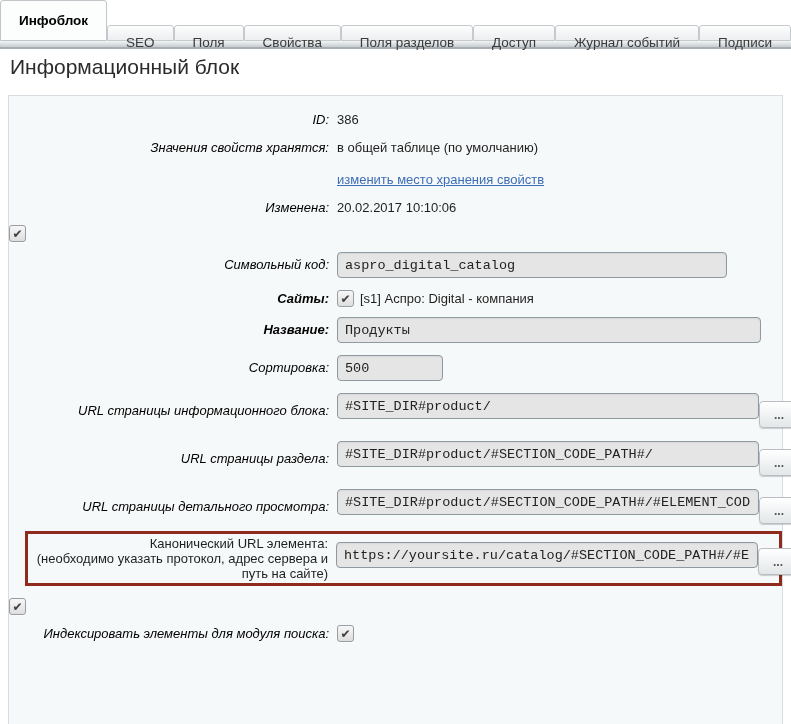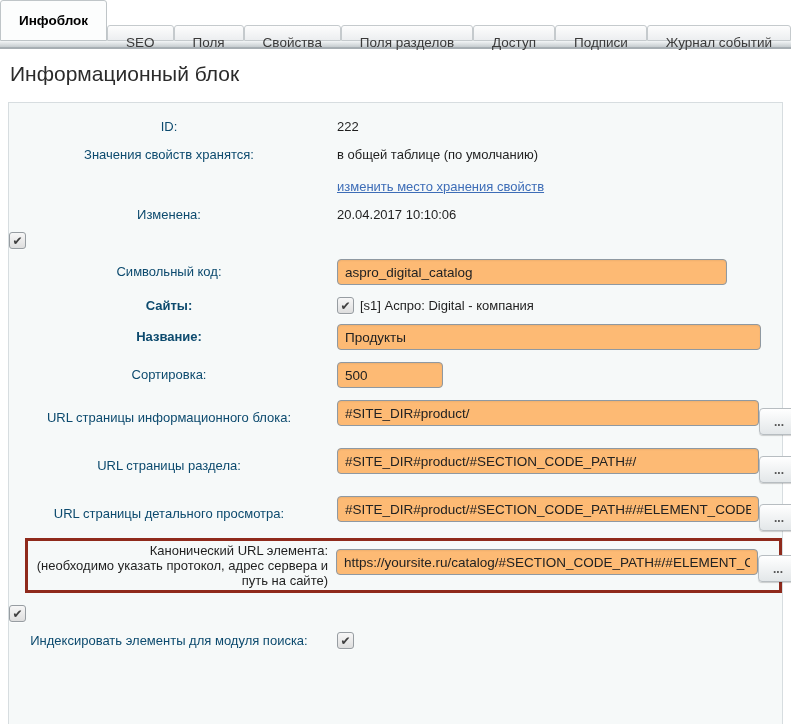--- a/index.html
+++ b/index.html
@@ -40,62 +40,63 @@
     height: 8px;
     background: linear-gradient(#f3f5f6, #c6cccf);
     border-bottom: 2px solid #a7aeb3;
   }
 
   
   h1.page-title {
     font-size: 21px;
     font-weight: normal;
     color: #2b2b2b;
-    margin: 13px 0 0 10px;
+    margin: 6px 0 0 10px;
     letter-spacing: 0;
   }
 
   
   .form-box {
     margin: 16px 8px 0 8px;
     width: 775px;
     height: 640px; 
     background: #f6f9f9;
     border: 1px solid #d7dde0;
     border-bottom: none;
     padding-top: 16px;
   }
 
   .row { display: flex; align-items: baseline; margin-bottom: 12px; }
   .row .lbl {
     width: 328px;
     min-width: 328px;
     padding-right: 8px;
-    text-align: center;
-    color: #0c4a6e;
+    text-align: right;
+    color: #000000;
     line-height: 16px;
+    font-style: italic;
   }
   .row .lbl.bold { font-weight: bold; }
   .row .val { flex: 1 1 auto; line-height: 16px; }
 
   .row.mid { align-items: center; }
   .row.storage { margin-bottom: 12px; }
   .row.modified { margin-bottom: 9px; }
   .row.chk { align-items: center; margin-bottom: 10px; }
 
   a.prop-link { color: #3d6db7; text-decoration: underline; cursor: pointer; }
 
   
   input.txt {
     height: 26px;
     border: 1px solid #8f99a2;
     border-radius: 4px;
-    background: #fdba74;
+    background: #e5e5e5;
     padding: 0 7px;
-    font-family: Liberation Sans, sans-serif;
+    font-family: Liberation Mono, monospace;
     font-size: 13.5px;
     color: #222;
     box-shadow: inset 0 1px 2px rgba(0,0,0,0.06);
   }
   .w-code { width: 390px; }
   .w-name { width: 424px; }
   .w-sort { width: 106px; }
   .w-url  { width: 422px; }
 
   
@@ -156,48 +157,48 @@
 <body>
 
 <div class="tabbar">
   <div class="tabs">
     <div class="tab active">Инфоблок</div>
     <div class="tab">SEO</div>
     <div class="tab">Поля</div>
     <div class="tab">Свойства</div>
     <div class="tab">Поля разделов</div>
     <div class="tab">Доступ</div>
+    <div class="tab">Журнал событий</div>
     <div class="tab">Подписи</div>
-    <div class="tab">Журнал событий</div>
   </div>
   <div class="tab-band"></div>
 </div>
 
 <h1 class="page-title">Информационный блок</h1>
 
 <div class="form-box">
 
   <div class="row">
     <div class="lbl">ID:</div>
-    <div class="val">222</div>
+    <div class="val">386</div>
   </div>
 
   <div class="row storage">
     <div class="lbl">Значения свойств хранятся:</div>
     <div class="val">
       <div>в общей таблице (по умолчанию)</div>
       <div style="margin-top:16px;">
         <a class="prop-link">изменить место хранения свойств</a>
       </div>
     </div>
   </div>
 
   <div class="row modified">
     <div class="lbl">Изменена:</div>
-    <div class="val">20.04.2017 10:10:06</div>
+    <div class="val">20.02.2017 10:10:06</div>
   </div>
 
   <div class="row chk">
     <div class="val">
       <span class="checkbox">
         <span>✔</span>
       </span>
     </div>
   </div>
 

